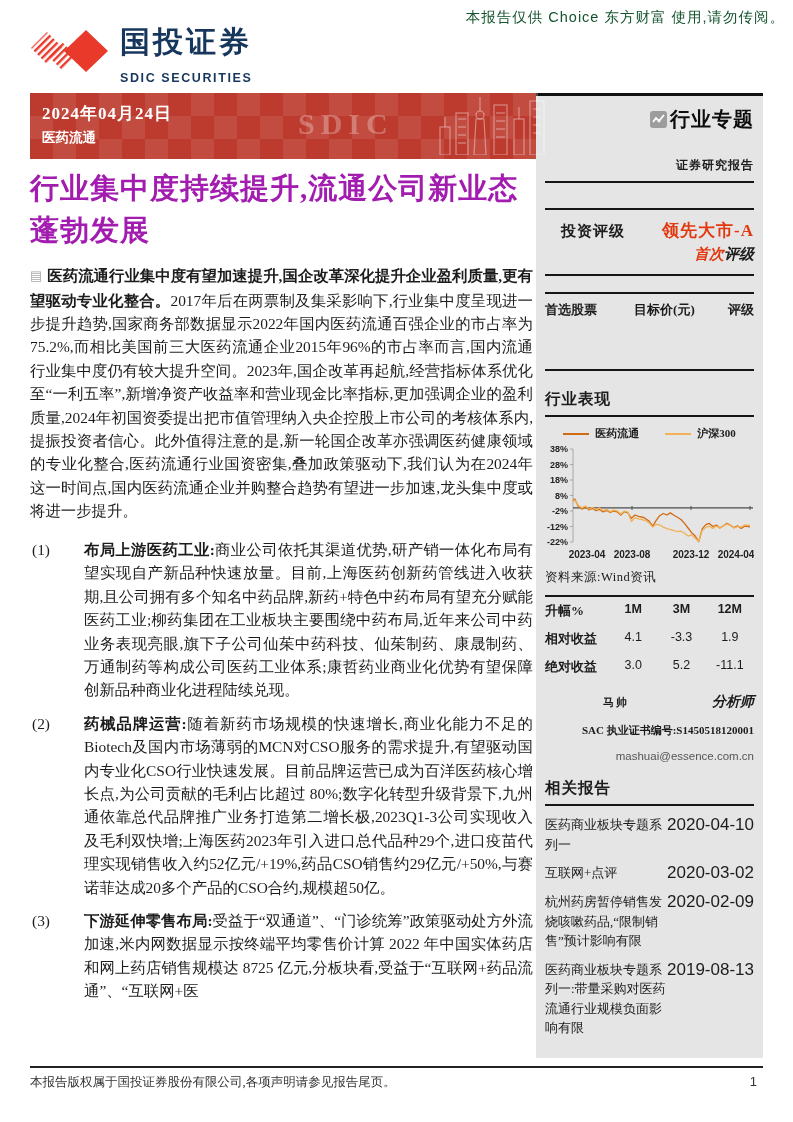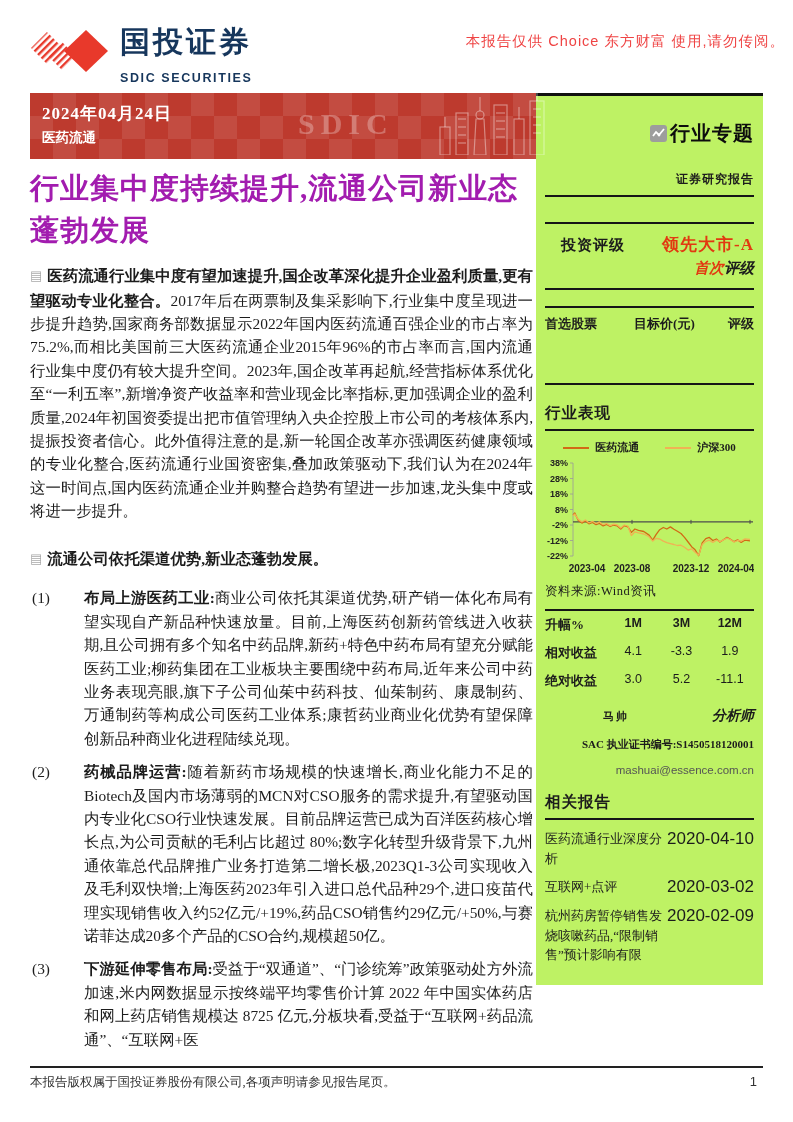--- a/index.html
+++ b/index.html
@@ -1,21 +1,21 @@
 <!DOCTYPE html>
 <html><head>
 <meta charset="utf-8">
 <style>
   html,body{margin:0;padding:0;}
   body{width:793px;height:1122px;position:relative;background:#ffffff;overflow:hidden;
        font-family:"Liberation Serif","DejaVu Serif",serif;color:#1c1c1c;}
   .abs{position:absolute;}
 
   
-  .watermark{top:32px;right:8px;font-size:14.5px;color:#ef4444;font-weight:500;
+  .watermark{top:8px;right:8px;font-size:14.5px;color:#14532d;font-weight:500;
              font-family:"Liberation Sans","DejaVu Sans",sans-serif;letter-spacing:1px;}
 
   
   .logo{top:26px;left:30px;display:flex;align-items:center;gap:10px;}
   .brand-text{display:flex;flex-direction:column;line-height:1;gap:12px;}
   .brand-cn{font-size:30px;font-weight:bold;color:#16365c;letter-spacing:3px;}
   .brand-en{font-size:12.5px;font-weight:bold;color:#16365c;letter-spacing:1.6px;margin-top:3px;
             font-family:"Liberation Sans","DejaVu Sans",sans-serif;}
 
   
@@ -36,22 +36,22 @@
   .para{font-size:15.4px;line-height:23.4px;text-align:justify;margin-top:13px;}
   .lead{font-weight:bold;}
   .bullet-icon{display:inline-block;color:#a9a9a9;font-size:13px;margin-right:5px;
                transform:translateY(-1px);}
   .points{margin-top:4px;}
   .point{display:flex;margin-top:10px;font-size:15.4px;line-height:23.4px;}
   .point .num{flex:none;width:52px;padding-left:2px;}
   .point .ptext{flex:1;text-align:justify;}
 
   
-  .sidebar{top:93px;left:536px;width:227px;min-height:799px;background:#bef264;
-           border-top:3px solid #111;box-sizing:border-box;padding:22px 9px 20px 9px;}
+  .sidebar{top:93px;left:536px;width:227px;min-height:799px;background:#e5e5e5;
+           border-top:3px solid #111;box-sizing:border-box;padding:8px 9px 20px 9px;}
   .badge-row{display:flex;justify-content:flex-end;align-items:center;gap:3px;margin-top:2px;}
   .badge-icon{width:17px;height:17px;background:#9d9d9d;border-radius:3px;display:inline-flex;
               align-items:center;justify-content:center;}
   .badge-text{font-size:20px;font-weight:bold;letter-spacing:1px;color:#0d0d0d;}
   .report-type{text-align:right;font-size:12px;font-weight:bold;margin-top:24px;letter-spacing:1px;}
   .rule{border:none;border-top:2px solid #161616;margin:0;}
   .rule1{margin-top:7px;}
   .rule2{margin-top:25px;}
   .rating{padding:9px 0 10px 0;}
   .rating-row1{display:flex;justify-content:space-between;align-items:baseline;padding-left:16px;}
@@ -153,21 +153,20 @@
       <line x1="103" y1="8" x2="103" y2="0"></line>
     </svg>
   </span>
 </div>
 
 <div class="abs main">
   <h1 class="doc-title">行业集中度持续提升,流通公司新业态蓬勃发展</h1>
 
   <p class="para"><span class="bullet-icon">▤</span><span class="lead">医药流通行业集中度有望加速提升,国企改革深化提升企业盈利质量,更有望驱动专业化整合。</span><span>2017年后在两票制及集采影响下,行业集中度呈现进一步提升趋势,国家商务部数据显示2022年国内医药流通百强企业的市占率为 75.2%,而相比美国前三大医药流通企业2015年96%的市占率而言,国内流通行业集中度仍有较大提升空间。2023年,国企改革再起航,经营指标体系优化至“一利五率”,新增净资产收益率和营业现金比率指标,更加强调企业的盈利质量,2024年初国资委提出把市值管理纳入央企控股上市公司的考核体系内,提振投资者信心。此外值得注意的是,新一轮国企改革亦强调医药健康领域的专业化整合,医药流通行业国资密集,叠加政策驱动下,我们认为在2024年这一时间点,国内医药流通企业并购整合趋势有望进一步加速,龙头集中度或将进一步提升。</span></p>
 
-  <p class="para" style="margin-top:24px;"><span class="bullet-icon">▤</span><span class="lead">流通公司依托渠道优势,新业态蓬勃发展。</span></p>
 
   <div class="points">
     <div class="point">
       <span class="num">(1)</span>
       <span class="ptext"><span class="lead">布局上游医药工业:</span><span>商业公司依托其渠道优势,研产销一体化布局有望实现自产新品种快速放量。目前,上海医药创新药管线进入收获期,且公司拥有多个知名中药品牌,新药+特色中药布局有望充分赋能医药工业;柳药集团在工业板块主要围绕中药布局,近年来公司中药业务表现亮眼,旗下子公司仙茱中药科技、仙茱制药、康晟制药、万通制药等构成公司医药工业体系;康哲药业商业化优势有望保障创新品种商业化进程陆续兑现。</span></span>
     </div>
     <div class="point">
       <span class="num">(2)</span>
       <span class="ptext"><span class="lead">药械品牌运营:</span><span>随着新药市场规模的快速增长,商业化能力不足的Biotech及国内市场薄弱的MCN对CSO服务的需求提升,有望驱动国内专业化CSO行业快速发展。目前品牌运营已成为百洋医药核心增长点,为公司贡献的毛利占比超过 80%;数字化转型升级背景下,九州通依靠总代品牌推广业务打造第二增长极,2023Q1-3公司实现收入及毛利双快增;上海医药2023年引入进口总代品种29个,进口疫苗代理实现销售收入约52亿元/+19%,药品CSO销售约29亿元/+50%,与赛诺菲达成20多个产品的CSO合约,规模超50亿。</span></span>
     </div>
@@ -276,29 +275,33 @@
 
   <div class="analyst">
     <span class="analyst-name">马帅</span>
     <span class="analyst-role">分析师</span>
   </div>
   <div class="sac">SAC 执业证书编号:S1450518120001</div>
   <div class="email">mashuai@essence.com.cn</div>
 
   <div class="related-title">相关报告</div>
   <div class="rel-item">
-    <span class="t">医药流通行业深度分析</span>
+    <span class="t">医药商业板块专题系列一</span>
     <span class="d">2020-04-10</span>
   </div>
   <div class="rel-item">
     <span class="t">互联网+点评</span>
     <span class="d">2020-03-02</span>
   </div>
   <div class="rel-item">
     <span class="t">杭州药房暂停销售发烧咳嗽药品,“限制销售”预计影响有限</span>
     <span class="d">2020-02-09</span>
   </div>
+  <div class="rel-item">
+    <span class="t">医药商业板块专题系列一:带量采购对医药流通行业规模负面影响有限</span>
+    <span class="d">2019-08-13</span>
+  </div>
 </div>
 
 <div class="abs footer">
   <span class="footer-text">本报告版权属于国投证券股份有限公司,各项声明请参见报告尾页。</span>
   <span class="footer-page">1</span>
 </div>
 
 </body></html>

